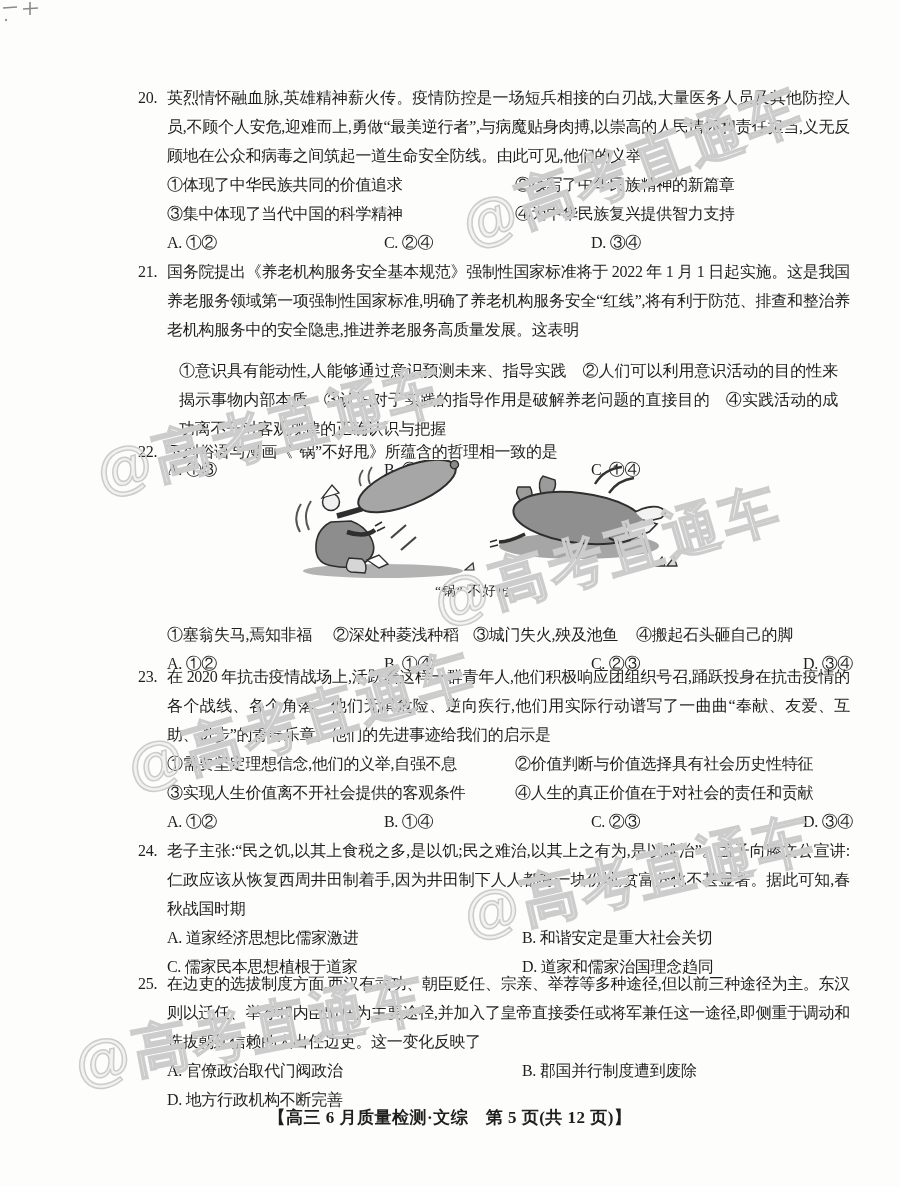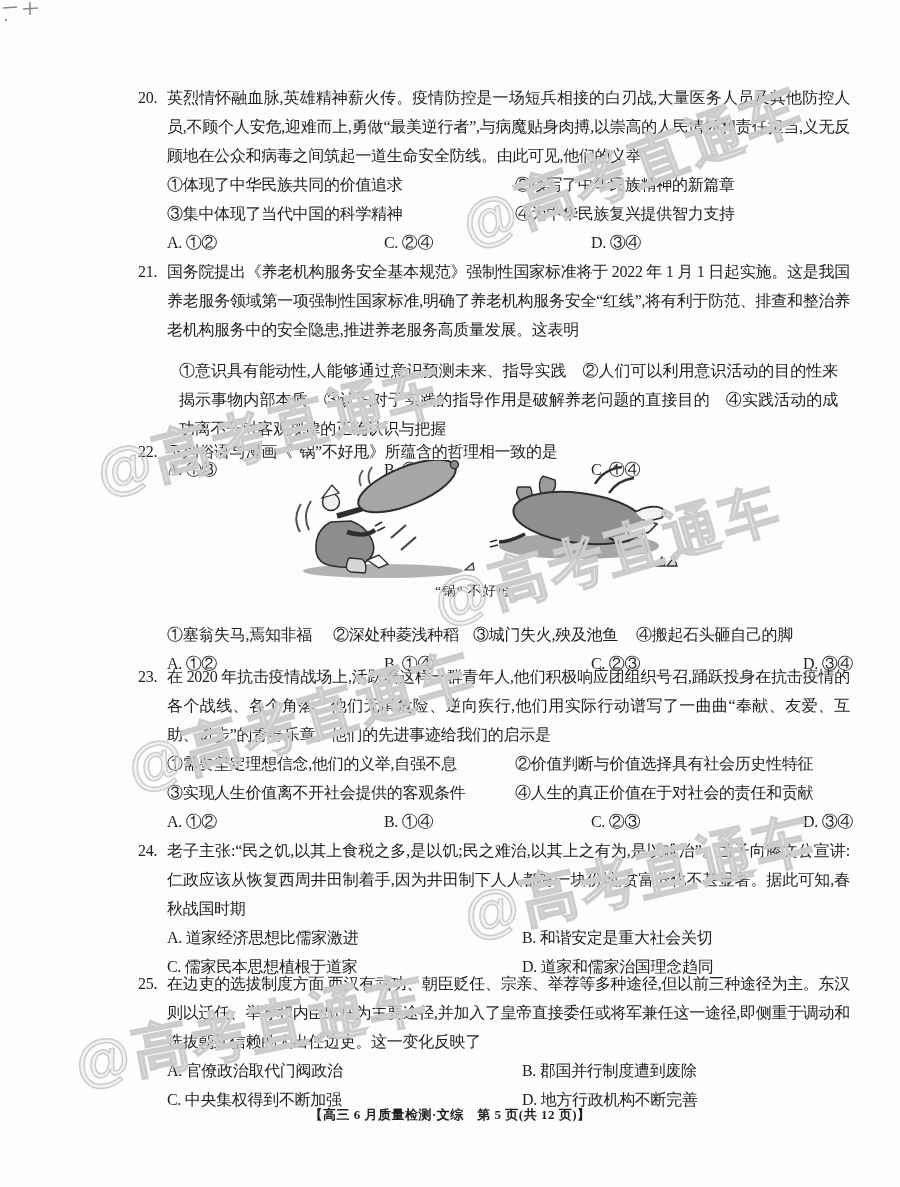--- a/index.html
+++ b/index.html
@@ -53,21 +53,21 @@
   .cartoon { position:relative; height:160px; margin-top:-6px; }
   .cartoon svg { position:absolute; left:112px; top:0; }
   .cartoon-caption {
     position:absolute; left:268px; top:122px;
     font-weight:400; font-size:13.5px; letter-spacing:1px; line-height:18px;
   }
 
   
   .footer {
     position:absolute; left:0; top:1106px; width:900px;
-    text-align:center; font-size:13px; letter-spacing:0.5px;
+    text-align:center; font-size:17px; letter-spacing:0.5px;
     font-weight:600; z-index:2;
   }
   .footer .subject { font-weight:700; }
 </style>
 </head>
 <body>
 
 <div class="page">
 
   <svg class="corner-marks" width="60" height="40" viewBox="0 0 60 40">
@@ -216,21 +216,20 @@
       <span class="cell">D. 道家和儒家治国理念趋同</span>
     </div>
   </section>
 
   <section class="question" style="top:969px">
     <span class="qnum">25.</span>
     <p class="stem">在边吏的选拔制度方面,西汉有武功、朝臣贬任、宗亲、举荐等多种途径,但以前三种途径为主。东汉则以迁任、举荐和内臣出任为主要途径,并加入了皇帝直接委任或将军兼任这一途径,即侧重于调动和选拔朝廷信赖的人出任边吏。这一变化反映了</p>
     <div class="optrow2">
       <span class="cell">A. 官僚政治取代门阀政治</span>
       <span class="cell">B. 郡国并行制度遭到废除</span>
-      <span class="cell">C. 中央集权得到不断加强</span>
       <span class="cell">D. 地方行政机构不断完善</span>
     </div>
   </section>
 
   <div class="footer">
     <span>【高三 6 月质量检测·</span><span class="subject">文综</span><span>　第 5 页(共 12 页)】</span>
   </div>
 
 </div>
 

